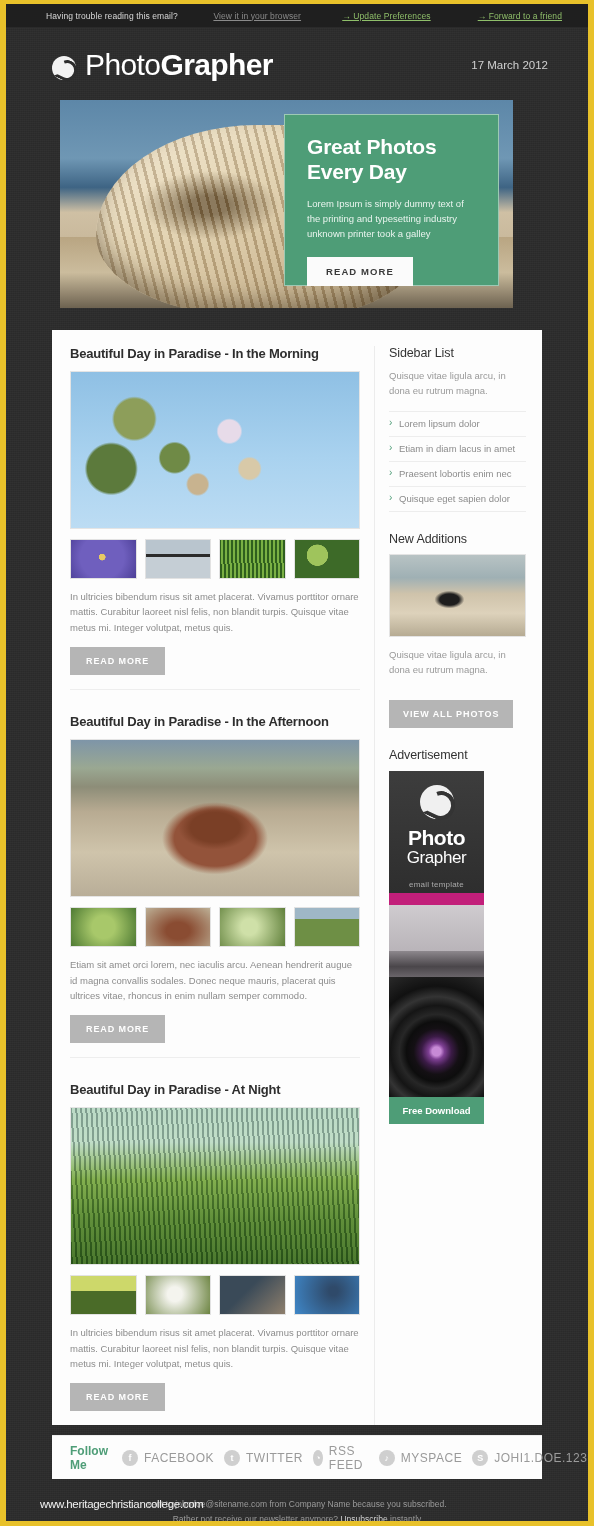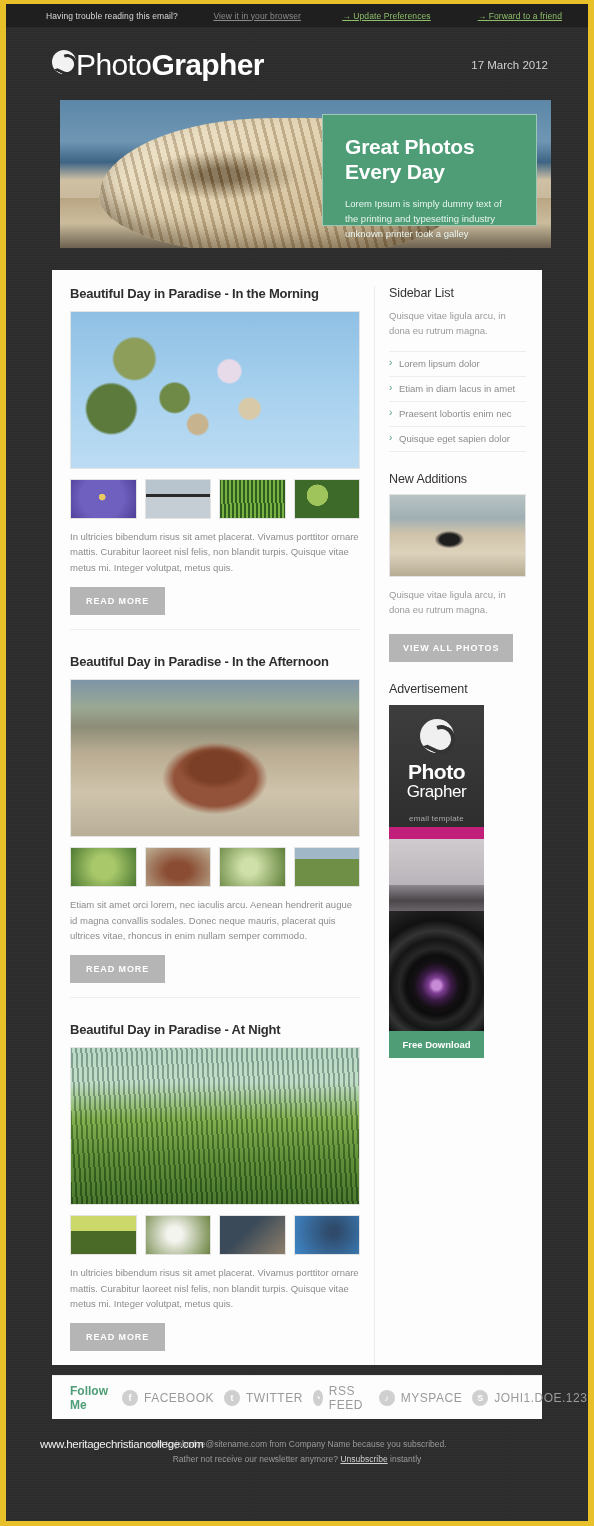--- a/index.html
+++ b/index.html
@@ -44,21 +44,21 @@
   .preheader .right { margin-left: auto; display: flex; gap: 14px; white-space: nowrap; }
   .preheader a { color: #8fbf6a; text-decoration: underline; margin-left: 33px; }
   .preheader .view-link { color: #8a8a8a; text-decoration: underline; }
 
   
   .header {
     padding: 22px 40px 12px 46px;
     display: flex;
     align-items: center;
   }
-  .logo { display: flex; align-items: flex-start; }
+  .logo { display: flex; align-items: flex-end; gap: 9px; }
   .logo-mark {
     width: 24px; height: 24px; border-radius: 50%;
     background: #f2f2f2;
     position: relative; flex: none;
   }
   .logo-mark::before {
     content: "";
     position: absolute; left: 5px; top: 4px;
     width: 14px; height: 15px;
     border: 3px solid #2c2c2c;
@@ -72,22 +72,22 @@
   }
   .logo-text b { font-weight: 700; }
   .header-date {
     margin-left: auto;
     font-size: 11.5px;
     color: #d0d0d0;
   }
 
   
   .hero {
-    margin: 8px 37px 0 54px;
-    height: 148px;
+    margin: 8px 75px 0 54px;
+    height: 208px;
     position: relative;
     overflow: hidden;
     background: linear-gradient(#5d87a8 0%, #6f97b4 28%, #3e6484 42%, #cfc0a4 54%, #bba888 100%);
   }
   .hero-shell {
     position: absolute;
     left: 8%; bottom: -4%;
     width: 74%; height: 92%;
     border-radius: 48% 42% 38% 46% / 58% 52% 46% 42%;
     background:
@@ -229,21 +229,21 @@
   .side-thumb {
     height: 83px; border: 1px solid #e3e3e3; margin-bottom: 10px;
     background:
       radial-gradient(ellipse at 44% 55%, #1e1e1e 0 9%, rgba(0,0,0,0) 14%),
       linear-gradient(#b8c3c4 0%, #9fb0b4 28%, #cfc3ab 48%, #ddd2bb 72%, #b6ab93 100%);
   }
   .side-btn {
     display: inline-block; background: #b5b5b5; color: #fff;
     font-size: 9px; font-weight: 700; letter-spacing: .9px;
     padding: 9px 14px; border: none; cursor: pointer; font-family: inherit;
-    margin-top: 4px;
+    margin-top: 10px;
   }
 
   
   .ad-box { width: 95px; margin-top: 9px; }
   .ad-top {
     height: 122px;
     background: linear-gradient(#3d3d3d, #2e2e2e);
     text-align: center; padding-top: 14px; color: #fff;
     position: relative;
   }

